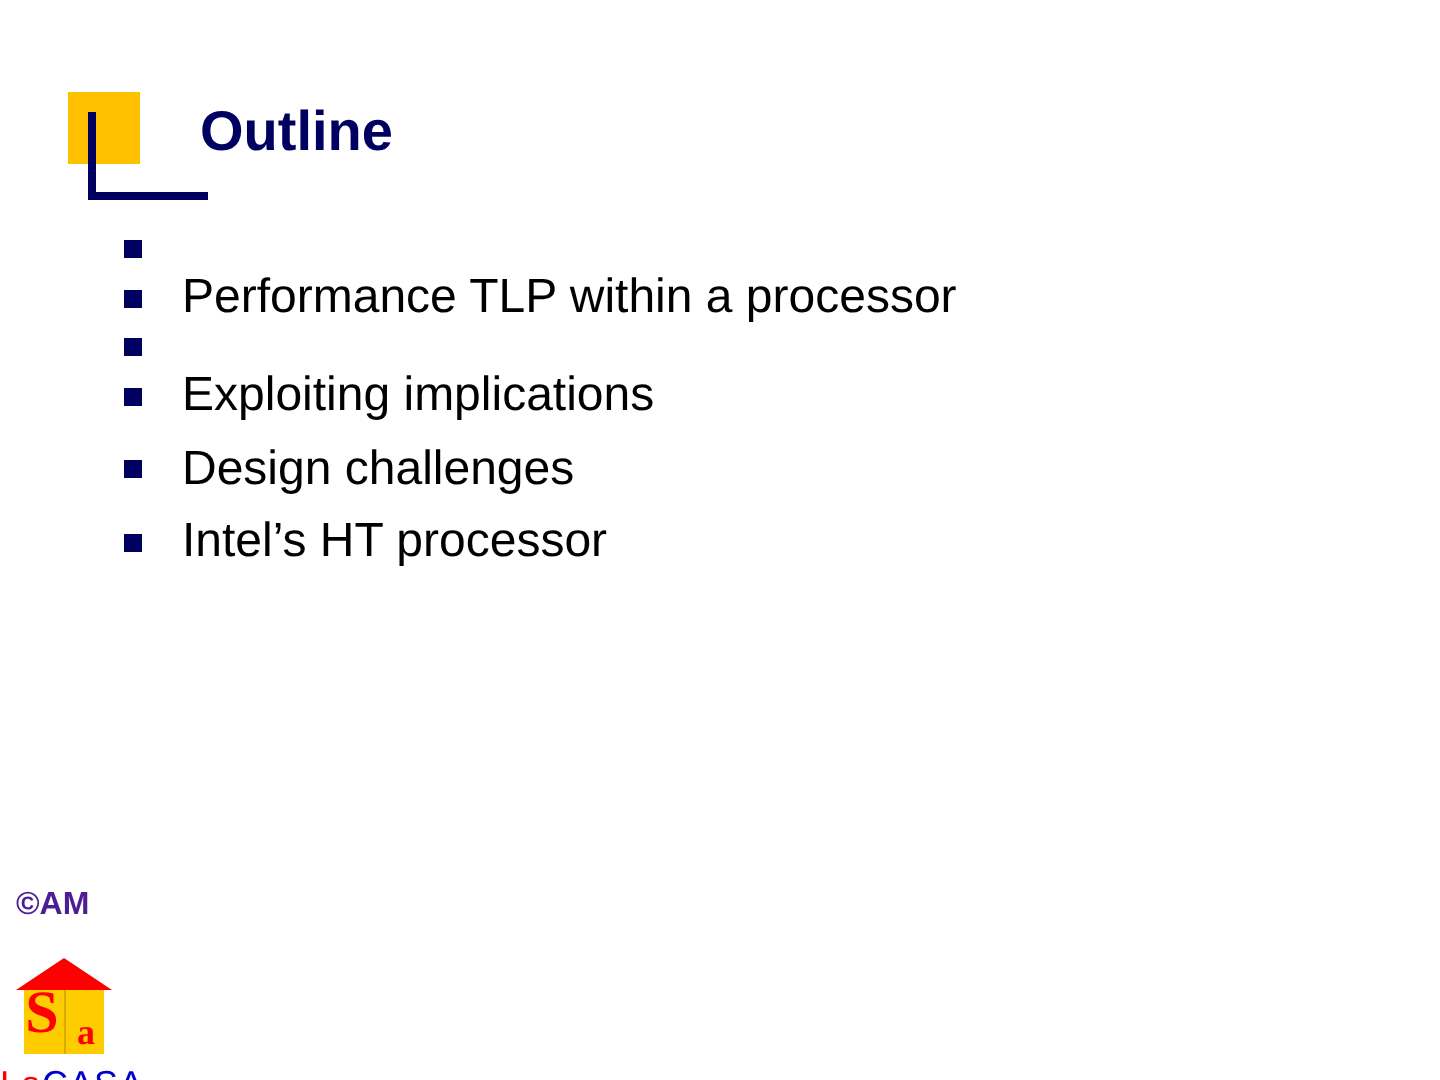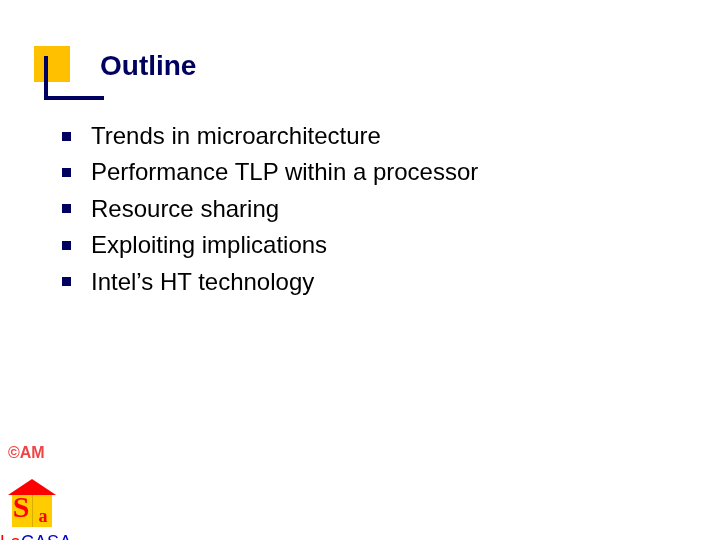--- a/index.html
+++ b/index.html
@@ -12,21 +12,21 @@
   .title-deco .navy-v { position: absolute; left: 10px; top: 10px; width: 4px; height: 44px; background: #000060; }
   .title-deco .navy-h { position: absolute; left: 10px; top: 50px; width: 60px; height: 4px; background: #000060; }
 
   .title { position: absolute; left: 100px; top: 26px; font-size: 28px; font-weight: bold; color: #000060; }
 
   .bullets { position: absolute; left: 62px; top: 96px; }
   .bullets li { list-style: none; display: flex; align-items: center; margin-bottom: 4px; }
   .bullets .sq { width: 9px; height: 9px; background: #000060; margin-right: 20px; flex: 0 0 auto; }
   .bullets .txt { font-size: 24px; color: #000; line-height: 1.35; }
 
-  .am-mark { position: absolute; left: 8px; top: 420px; font-family: "Comic Sans MS", cursive, sans-serif; font-size: 16px; font-weight: bold; color: #ef4444; }
+  .am-mark { position: absolute; left: 8px; top: 420px; font-family: "Comic Sans MS", cursive, sans-serif; font-size: 16px; font-weight: bold; color: #4c1d95; }
 
   .logo { position: absolute; left: 8px; top: 455px; width: 48px; height: 48px; }
   .logo .roof { position: absolute; left: 0; top: 0; width: 0; height: 0; border-left: 24px solid transparent; border-right: 24px solid transparent; border-bottom: 16px solid #ff0000; }
   .logo .base { position: absolute; left: 4px; top: 16px; width: 40px; height: 32px; background: #ffcc00; }
   .logo .split { position: absolute; left: 24px; top: 16px; width: 0; height: 32px; border-left: 1px solid rgba(0,0,0,0.15); }
   .logo .s { position: absolute; left: 0; top: 12px; width: 26px; text-align: center; font-family: Georgia, serif; font-size: 30px; font-weight: bold; color: #ff0000; line-height: 32px; }
   .logo .a { position: absolute; right: 2px; bottom: 0; width: 22px; text-align: center; font-family: Georgia, serif; font-size: 18px; font-weight: bold; color: #ff0000; }
 
   .lacasa { position: absolute; left: 0; top: 508px; font-family: "Comic Sans MS", cursive, sans-serif; font-size: 18px; font-weight: normal; letter-spacing: 0.5px; }
   .lacasa .red { color: #ff0000; }
@@ -43,37 +43,39 @@
     <div class="orange"></div>
     <div class="navy-v"></div>
     <div class="navy-h"></div>
   </div>
 
   <div class="title">Outline</div>
 
   <ul class="bullets">
     <li>
       <span class="sq"></span>
-      <span class="txt">Trends in microarchitecture</span>
     </li>
     <li>
       <span class="sq"></span>
       <span class="txt">Performance TLP within a processor</span>
     </li>
     <li>
       <span class="sq"></span>
-      <span class="txt">Resource sharing</span>
     </li>
     <li>
       <span class="sq"></span>
       <span class="txt">Exploiting implications</span>
     </li>
     <li>
       <span class="sq"></span>
-      <span class="txt">Intel’s HT technology</span>
+      <span class="txt">Design challenges</span>
+    </li>
+    <li>
+      <span class="sq"></span>
+      <span class="txt">Intel’s HT processor</span>
     </li>
   </ul>
 
   <div class="am-mark">©AM</div>
 
   <div class="logo">
     <div class="roof"></div>
     <div class="base"></div>
     <div class="split"></div>
     <div class="s">S</div>

